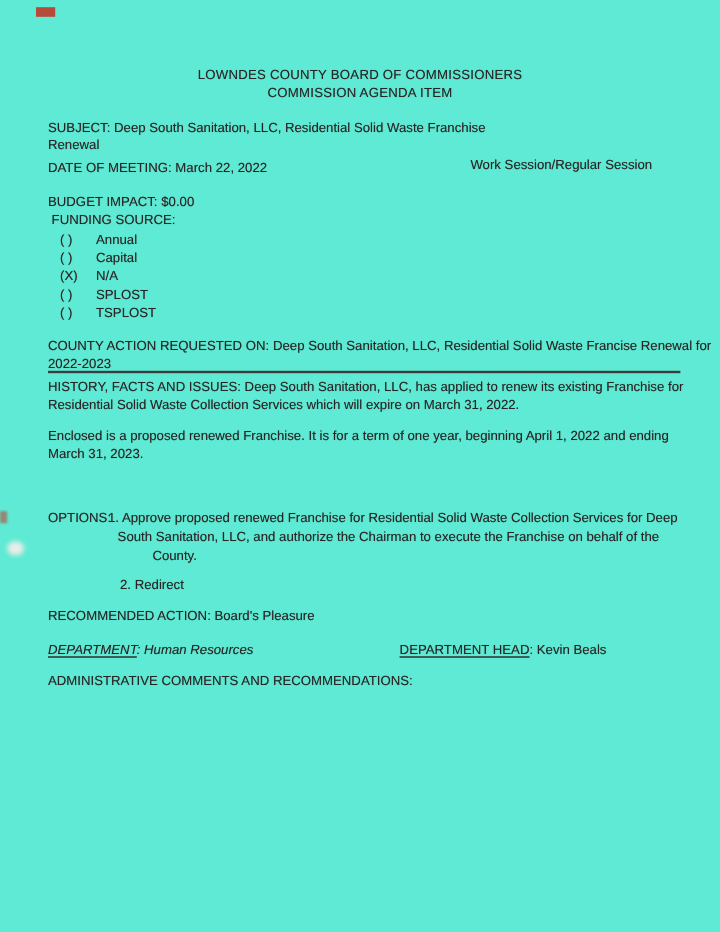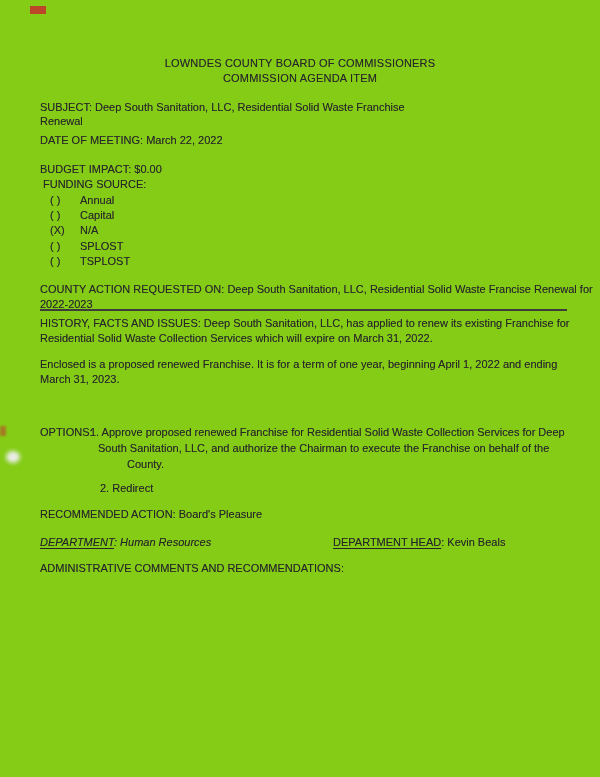--- a/index.html
+++ b/index.html
@@ -1,20 +1,20 @@
 <!DOCTYPE html>
 <html><head>
 <meta charset="utf-8">
 <style>
   html, body { margin: 0; padding: 0; background: #ffffff; }
   .page {
     position: relative;
     width: 600px;
     height: 777px;
-    background: #84cc16;
+    background: #5eead4;
     overflow: hidden;
     font-family: "Liberation Sans", "DejaVu Sans", sans-serif;
     font-size: 11px;
     color: #262626;
     text-shadow: 0 0 0.6px rgba(70,70,70,0.55);
   }
   .line {
     position: absolute;
     white-space: nowrap;
     line-height: 15px;
@@ -75,20 +75,21 @@
   <div class="scan-red-edge"></div>
   <div class="scan-smudge"></div>
 
   <div class="line title-line" style="top:56px;">LOWNDES COUNTY BOARD OF COMMISSIONERS</div>
   <div class="line" style="left:40px; top:100px;">SUBJECT: Deep South Sanitation, LLC, Residential Solid Waste Franchise</div>
 
   <div class="line title-line" style="top:71px;">COMMISSION AGENDA ITEM</div>
   <div class="line" style="left:40px; top:114px;">Renewal</div>
 
   <div class="line" style="left:40px; top:133px;">DATE OF MEETING: March 22, 2022</div>
+  <div class="line" style="left:392px; top:131px;">Work Session/Regular Session</div>
 
   <div class="line" style="left:40px; top:162px;">BUDGET IMPACT: $0.00</div>
   <div class="line" style="left:43px; top:177px;">FUNDING SOURCE:</div>
 
   <div class="line check-row" style="top:193px;">
     <span class="check-mark">( )</span><span>Annual</span>
   </div>
   <div class="line check-row" style="top:208px;">
     <span class="check-mark">( )</span><span>Capital</span>
   </div>

